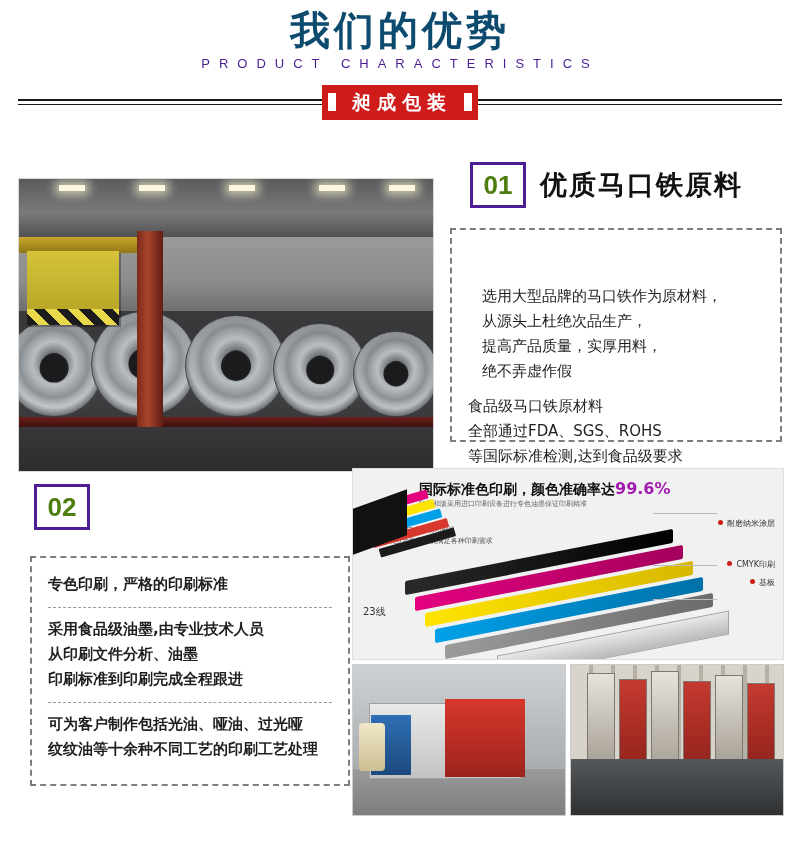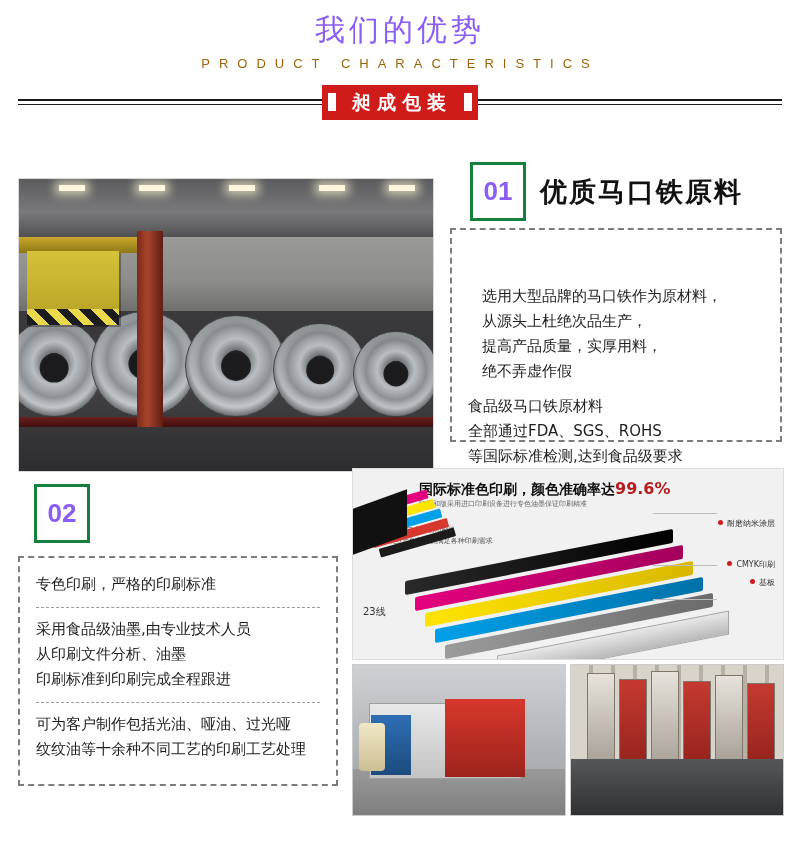--- a/index.html
+++ b/index.html
@@ -14,31 +14,31 @@
 
   
   .header{
     position:relative;
     height:140px;
     padding-top:8px;
     box-sizing:border-box;
   }
   .header-title{
     text-align:center;
-    font-size:30px;
-    font-weight:normal;
+    font-size:40px;
+    font-weight:bold;
     letter-spacing:4px;
-    color:#8b5cf6;
+    color:#0c4a6e;
     line-height:44px;
   }
   .header-sub{
     text-align:center;
     font-size:13px;
     letter-spacing:9px;
-    color:#a16207;
+    color:#4c1d95;
     margin-top:4px;
     font-family:"Liberation Sans",sans-serif;
   }
   .header-rule-wrap{
     position:relative;
     margin-top:14px;
     height:40px;
   }
   .header-rule{
     position:absolute;
@@ -152,23 +152,23 @@
   .coil-crane{
     position:absolute;left:0;top:58px;width:120px;height:16px;
     background:linear-gradient(180deg,#caa72b,#8f7717);
   }
 
   .sec-head{
     position:absolute;
     display:flex;align-items:center;gap:14px;
   }
   .num-box{
-    width:56px;height:59px;
-    border:3px solid #15803d;
-    color:#8b5cf6;
+    width:56px;height:46px;
+    border:3px solid #4c1d95;
+    color:#4d7c0f;
     font-size:26px;font-weight:bold;
     display:flex;align-items:center;justify-content:center;
     box-sizing:border-box;
     font-family:"Liberation Sans",sans-serif;
   }
   .sec-title{
     font-size:27px;font-weight:bold;letter-spacing:2px;color:#111;
   }
   .dashed-box{
     position:absolute;
@@ -194,42 +194,42 @@
 
   
   .sec2{
     position:relative;
     height:390px;
     padding:0 18px;
     box-sizing:border-box;
   }
   .sec2-head{ left:34px; top:24px; }
   .sec2-box{
-    left:18px; top:96px; width:320px; height:230px;
+    left:30px; top:96px; width:320px; height:230px;font-weight:bold;
   }
   .sec2-divider{
     border-top:1px dashed #9b9b9b;
     margin:10px 0 9px;
   }
 
   
   .print-panel{
     position:absolute;
     left:352px;top:8px;
     width:430px;height:190px;
     background:#f1f1f1;
     border:1px solid #ddd;
     overflow:hidden;
   }
   .pp-title{
     position:absolute;left:66px;top:10px;
     font-size:14px;font-weight:bold;color:#111;
     white-space:nowrap;
   }
-  .pp-title em{font-style:normal;color:#b91c1c;font-size:16px;}
+  .pp-title em{font-style:normal;color:#a21caf;font-size:16px;}
   .pp-sub{
     position:absolute;left:66px;top:30px;
     font-size:7px;color:#666;line-height:10px;white-space:pre-line;
   }
   .pp-bullets{
     position:absolute;left:26px;top:56px;
     font-size:7px;color:#555;line-height:11px;white-space:pre-line;
   }
   .pp-stack{
     position:absolute;left:52px;top:76px;width:300px;height:108px;

